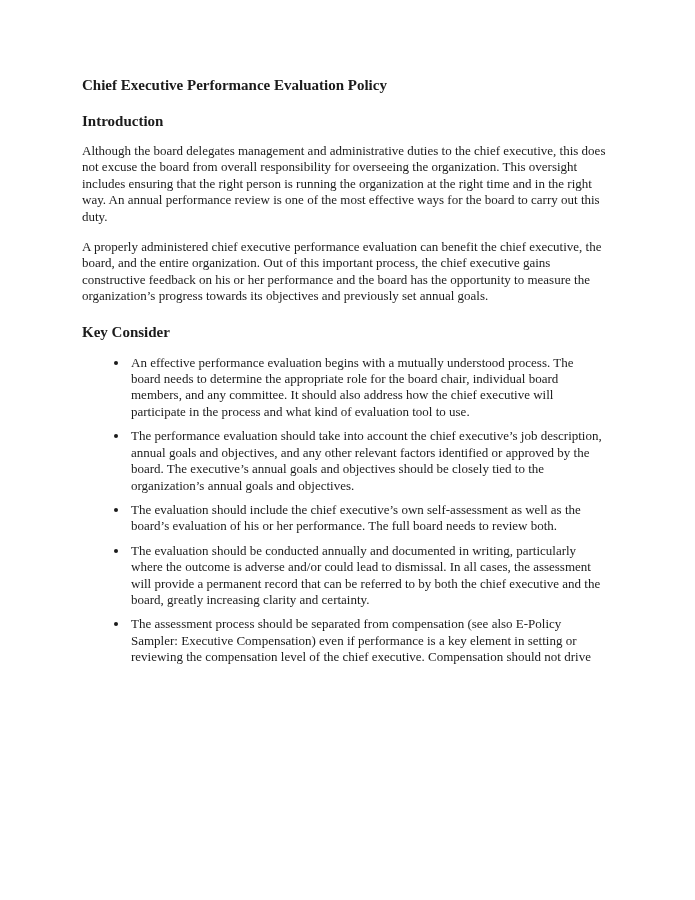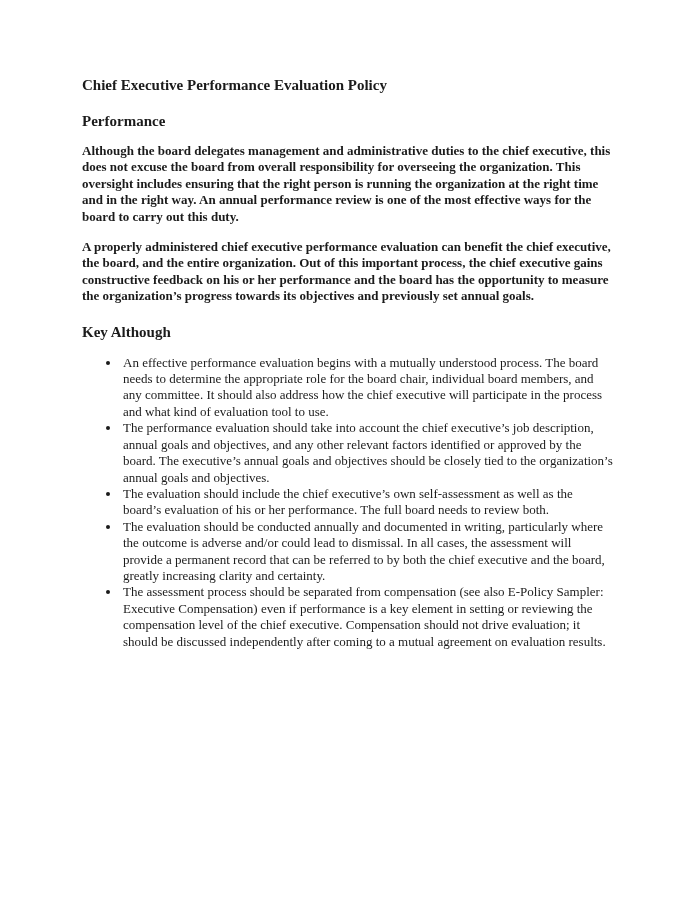--- a/index.html
+++ b/index.html
@@ -29,47 +29,46 @@
   }
   .section-heading {
     font-size: 15px;
     font-weight: bold;
     line-height: 18px;
     margin: 18px 0 13px 0;
   }
   .body-paragraph {
     margin: 0 0 14px 0;
     text-align: left;
-    font-weight: bold;
   }
   .bullet-list {
     margin: 14px 0 14px 0;
     padding-left: 39px;
     list-style-type: disc;
   }
   .bullet-list li {
-    margin: 0;
+    margin: 8px;
     padding-left: 2px;
   }
 </style>
 </head>
 <body>
 
 <div class="page">
 
   <h1 class="doc-title">Chief Executive Performance Evaluation Policy</h1>
 
-  <h2 class="section-heading">Performance</h2>
+  <h2 class="section-heading">Introduction</h2>
 
   <p class="body-paragraph">Although the board delegates management and administrative duties to the chief executive, this does not excuse the board from overall responsibility for overseeing the organization. This oversight includes ensuring that the right person is running the organization at the right time and in the right way. An annual performance review is one of the most effective ways for the board to carry out this duty.</p>
 
   <p class="body-paragraph">A properly administered chief executive performance evaluation can benefit the chief executive, the board, and the entire organization. Out of this important process, the chief executive gains constructive feedback on his or her performance and the board has the opportunity to measure the organization’s progress towards its objectives and previously set annual goals.</p>
 
 
-  <h2 class="section-heading">Key Although</h2>
+  <h2 class="section-heading">Key Consider</h2>
 
   <ul class="bullet-list">
     <li>An effective performance evaluation begins with a mutually understood process. The board needs to determine the appropriate role for the board chair, individual board members, and any committee. It should also address how the chief executive will participate in the process and what kind of evaluation tool to use.</li>
     <li>The performance evaluation should take into account the chief executive’s job description, annual goals and objectives, and any other relevant factors identified or approved by the board. The executive’s annual goals and objectives should be closely tied to the organization’s annual goals and objectives.</li>
     <li>The evaluation should include the chief executive’s own self-assessment as well as the board’s evaluation of his or her performance. The full board needs to review both.</li>
     <li>The evaluation should be conducted annually and documented in writing, particularly where the outcome is adverse and/or could lead to dismissal. In all cases, the assessment will provide a permanent record that can be referred to by both the chief executive and the board, greatly increasing clarity and certainty.</li>
     <li>The assessment process should be separated from compensation (see also E-Policy Sampler: Executive Compensation) even if performance is a key element in setting or reviewing the compensation level of the chief executive. Compensation should not drive evaluation; it should be discussed independently after coming to a mutual agreement on evaluation results.</li>
   </ul>
 
   <h2 class="section-heading">Practical Tips</h2>

